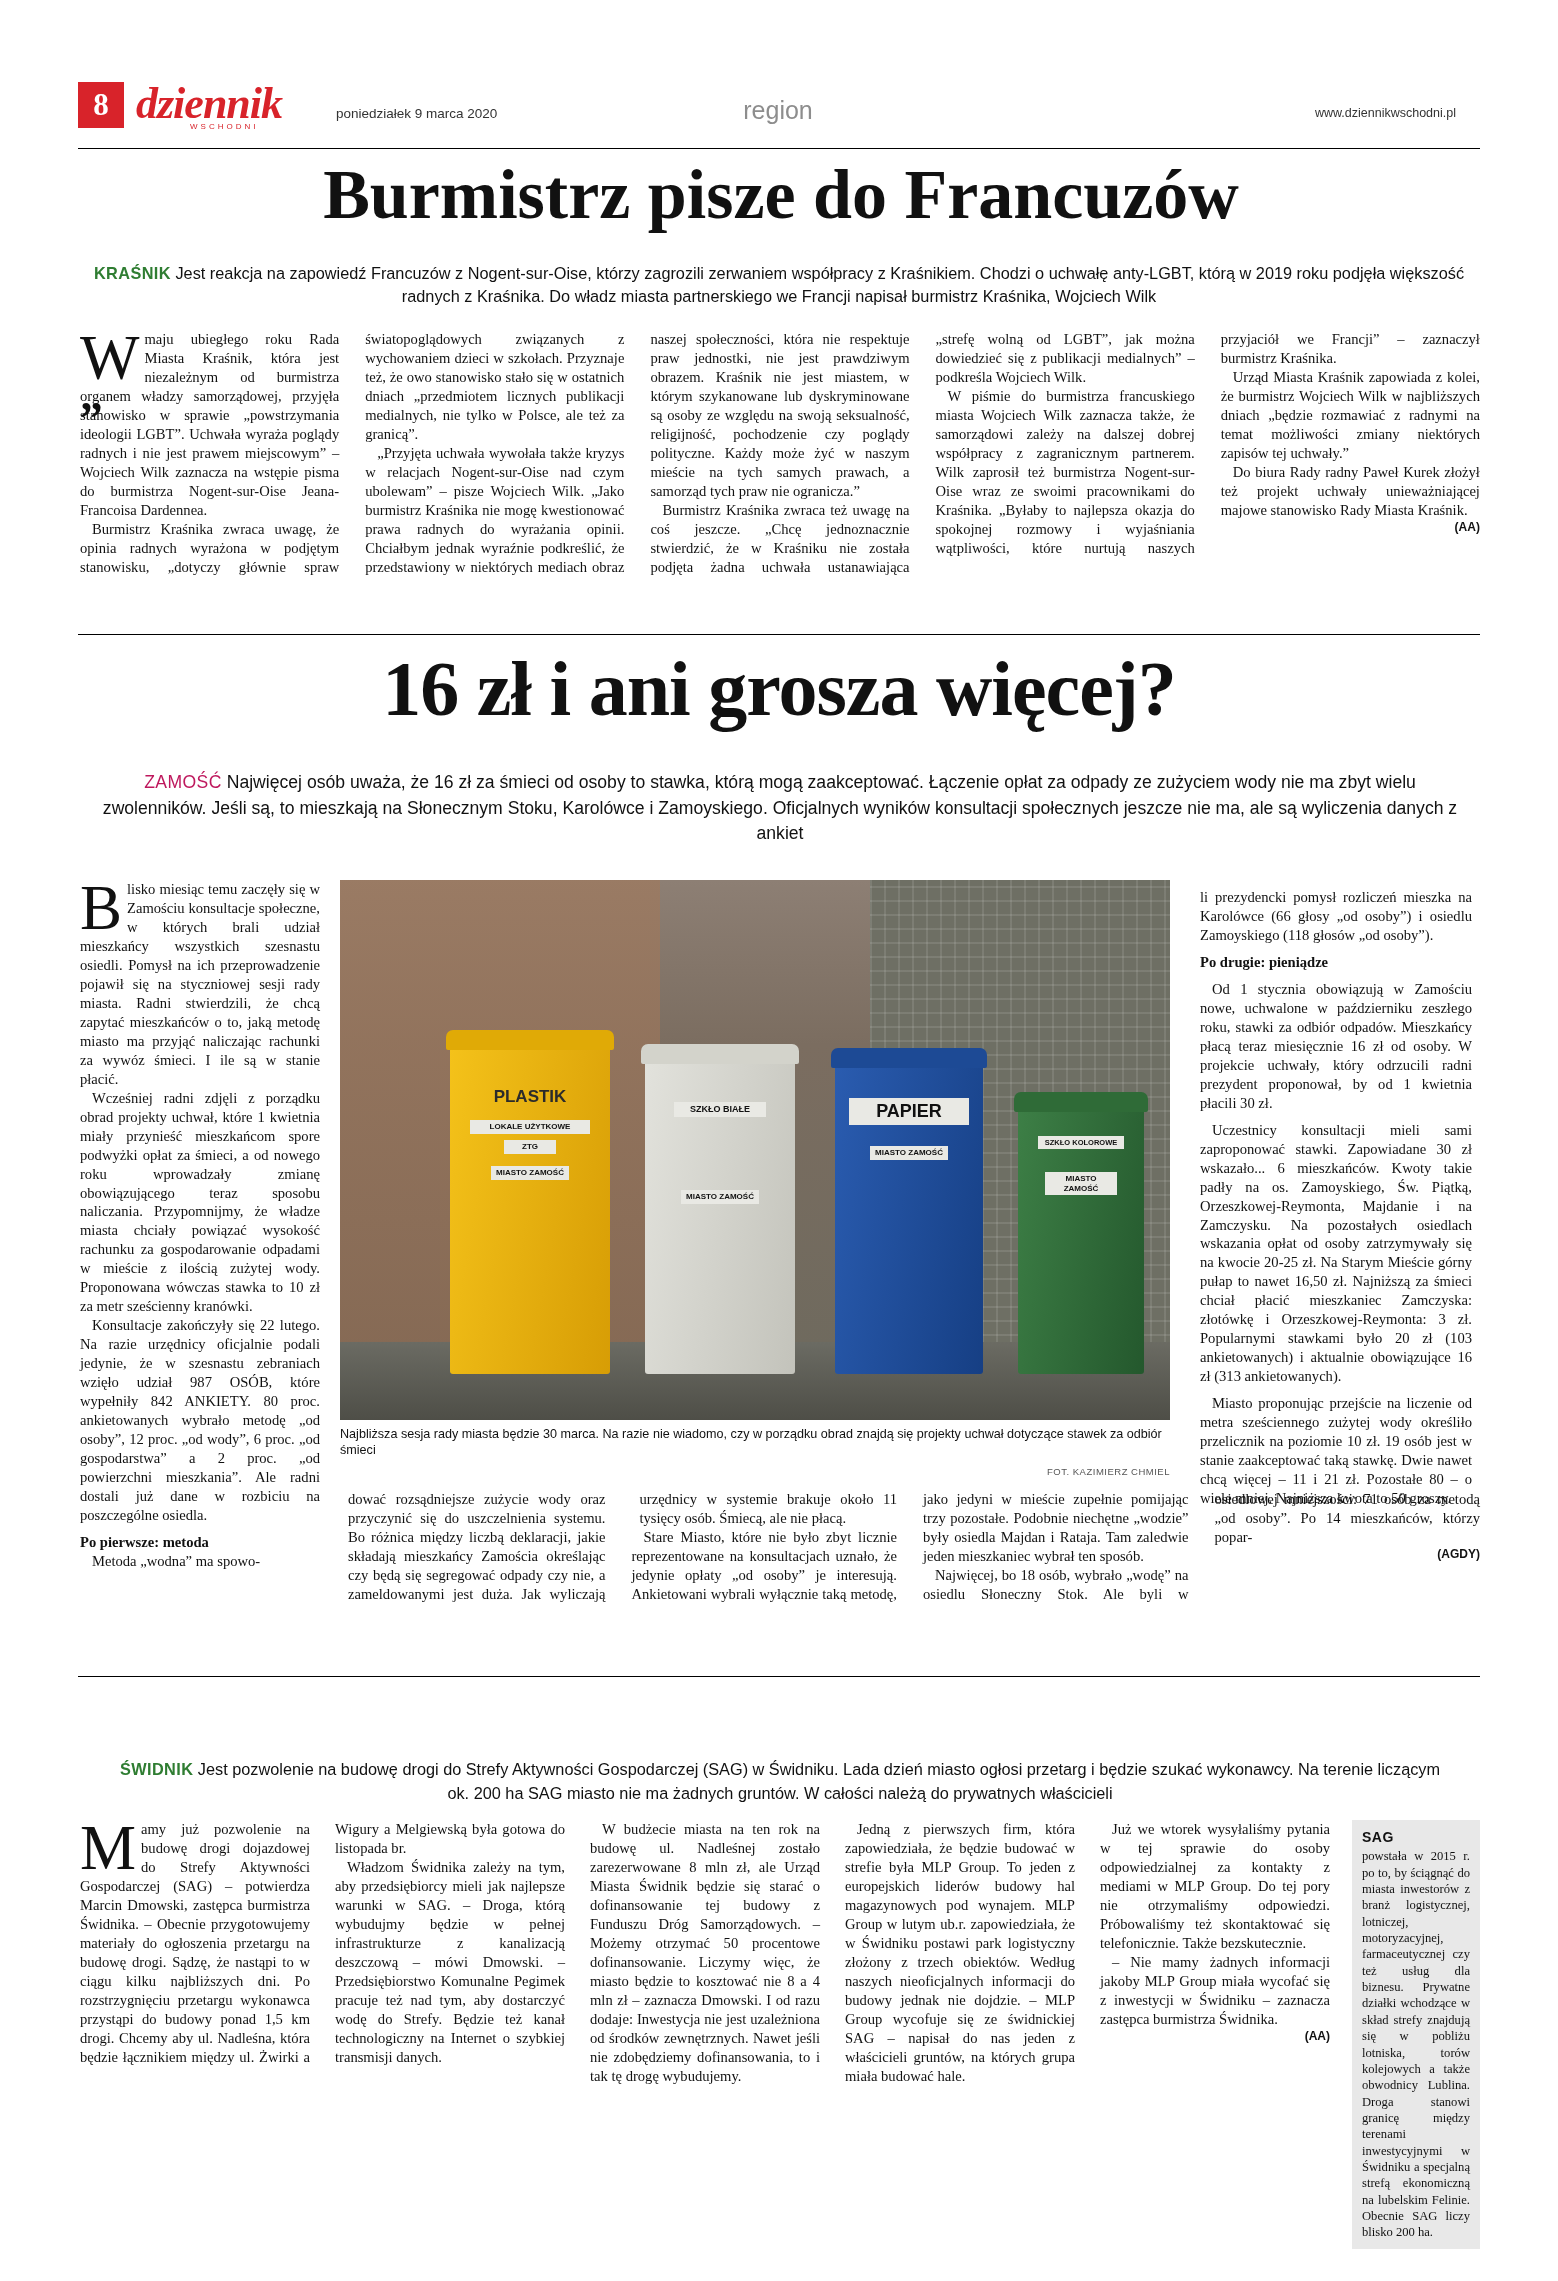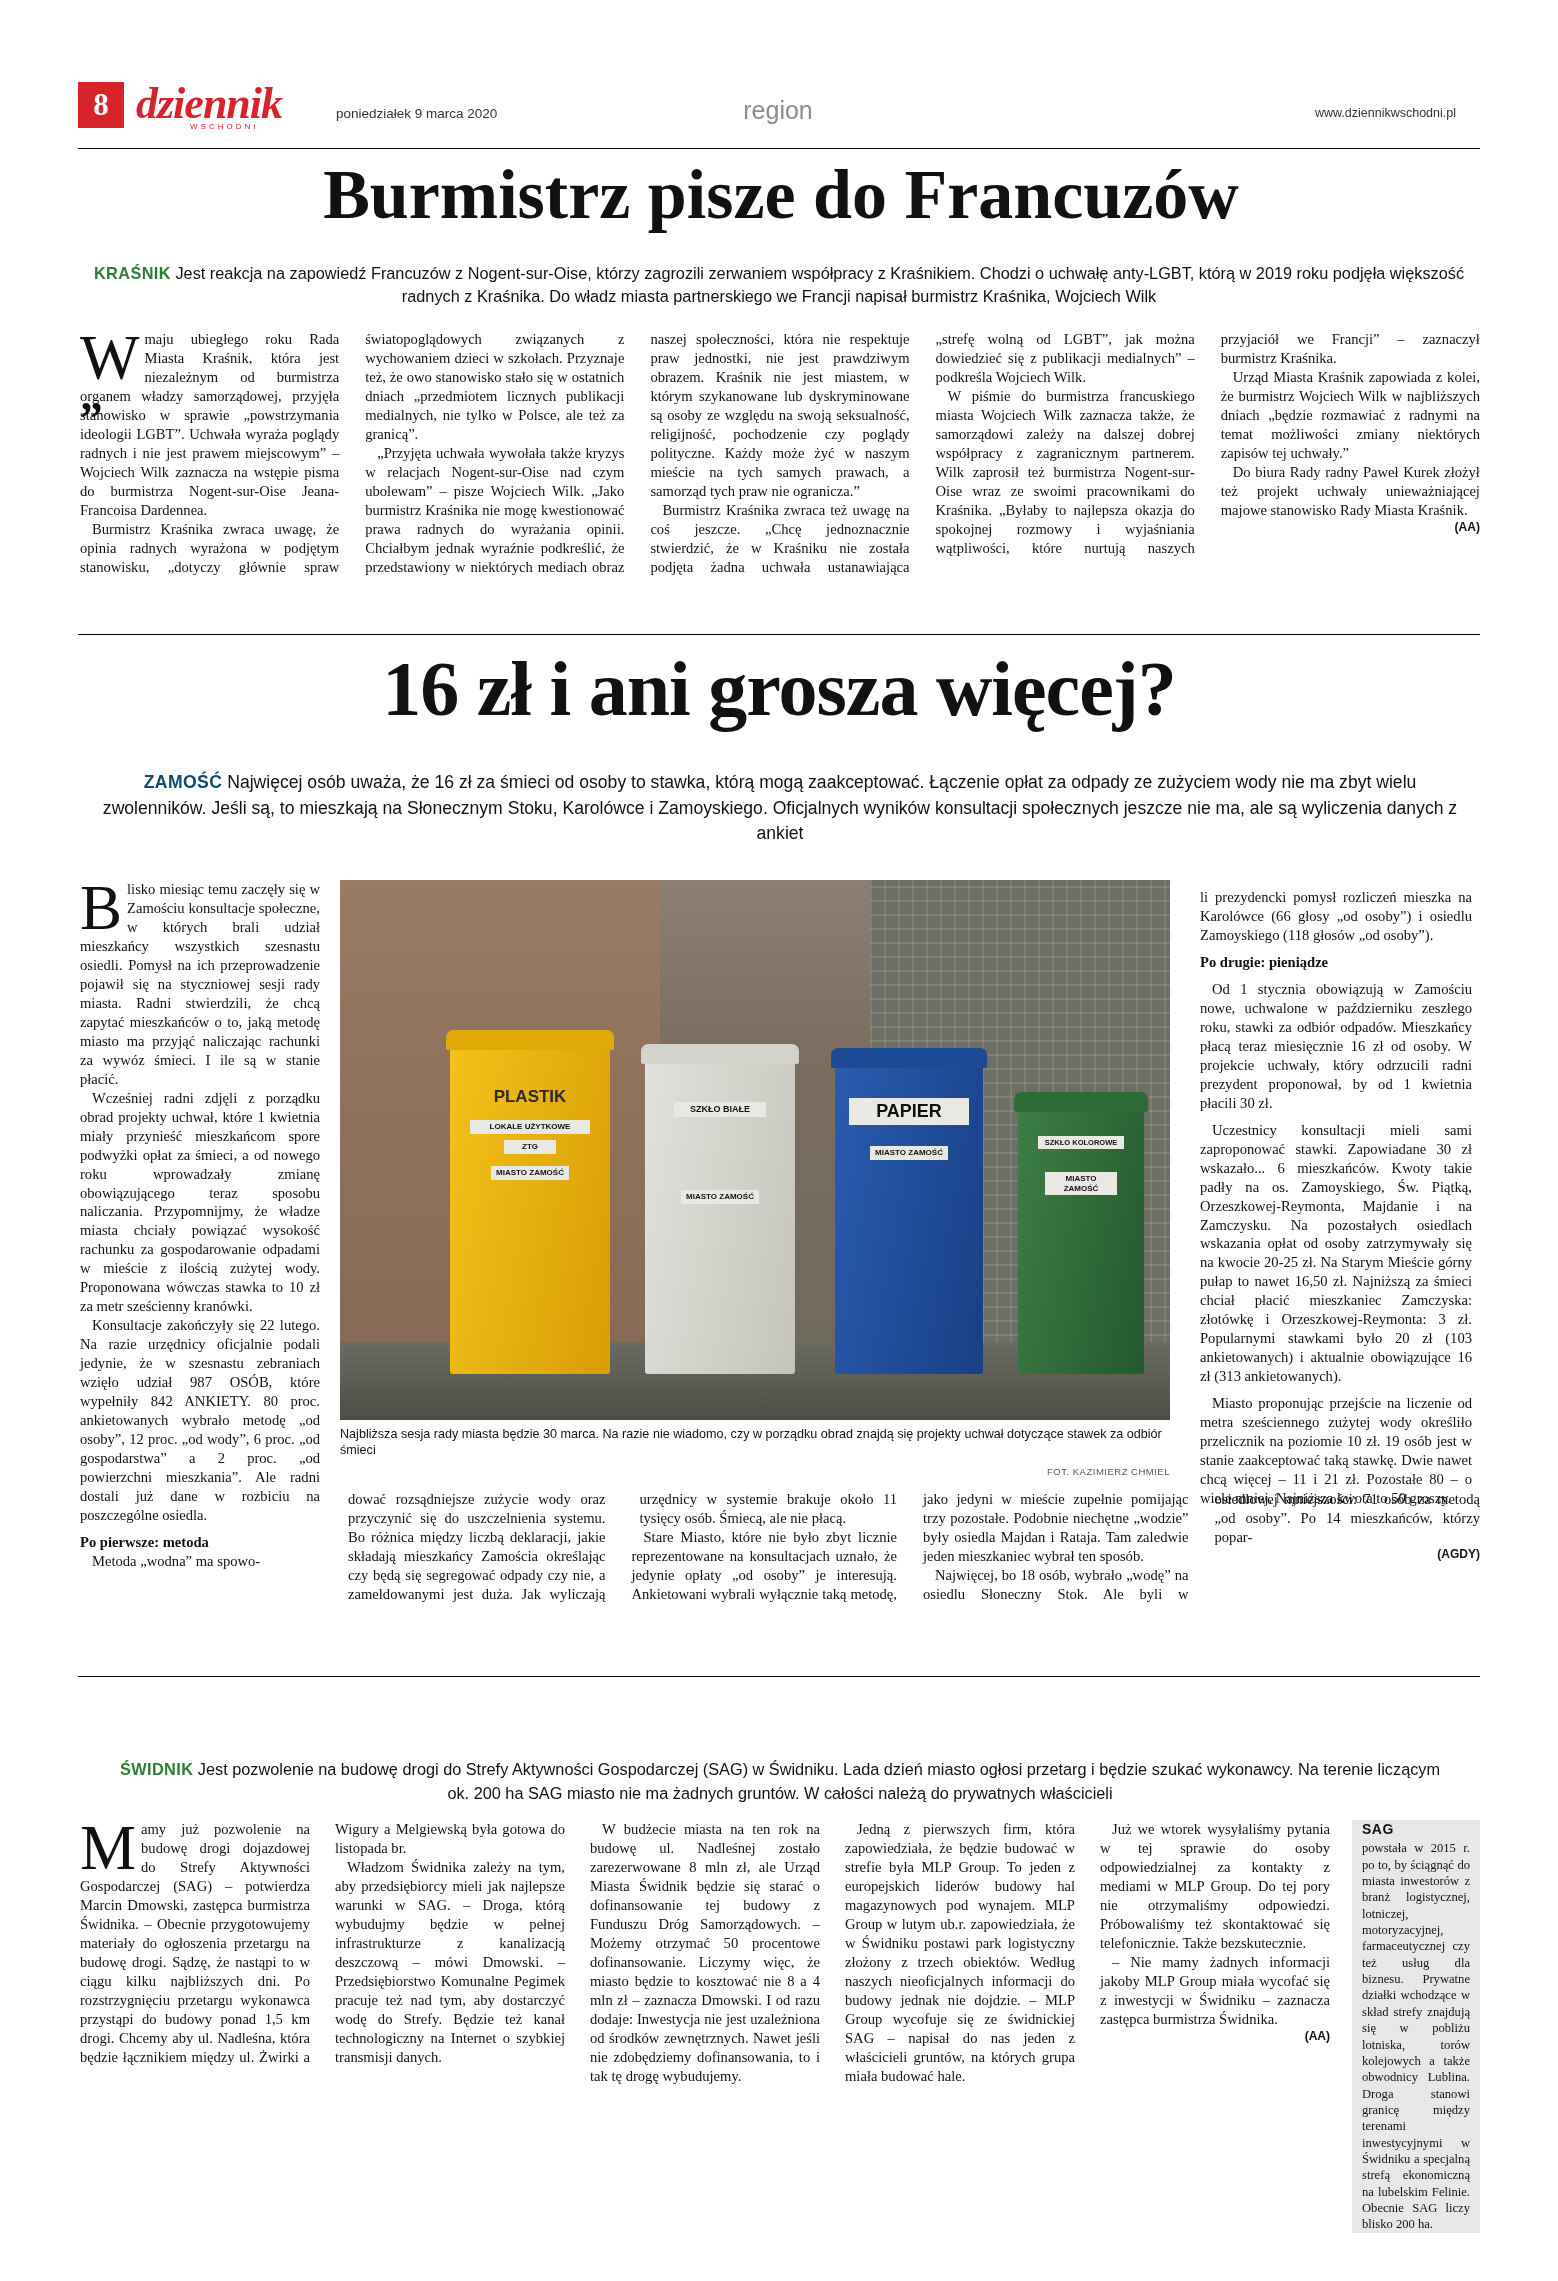--- a/index.html
+++ b/index.html
@@ -82,21 +82,21 @@
   .sig { text-align:right; font-weight:bold; font-size:12px; font-family:"Liberation Sans", sans-serif; }
 
   .rule { position:absolute; background:#000; height:1px; }
 
   
   .a2-head { position:absolute; left:78px; top:650px; width:1402px; font-size:78px; letter-spacing:-1px; }
   .a2-lead {
     position:absolute; left:100px; top:770px; width:1360px;
     font-family:"Liberation Sans", sans-serif; font-size:17.6px; line-height:1.45; text-align:center;
   }
-  .a2-lead .city { font-weight:bold; color:#0c4a6e; letter-spacing:0.4px; }
+  .a2-lead .city { font-weight:normal; color:#be185d; letter-spacing:0.4px; }
 
   .a2-colL {
     position:absolute; left:80px; top:880px; width:240px; height:560px;
     font-size:14.6px; line-height:1.3; text-align:justify;
   }
   .a2-colL p { margin:0; text-indent:12px; }
   .a2-colL p.first { text-indent:0; }
   .a2-colL .sub { font-weight:bold; margin-top:8px; text-indent:0; }
 
   .photo {
@@ -138,21 +138,21 @@
   .a3-cols {
     position:absolute; left:80px; top:1820px; width:1250px; height:410px;
     column-count:5; column-gap:25px;
     font-size:14.6px; line-height:1.3; text-align:justify;
   }
   .a3-cols p { margin:0; text-indent:12px; }
   .a3-cols p.first { text-indent:0; }
 
   .sidebox {
     position:absolute; left:1352px; top:1820px; width:128px; min-height:390px;
-    background:#e8e8e8; padding:0 10px; box-sizing:border-box;
+    background:#e8e8e8; padding:8px 10px; box-sizing:border-box;
     font-size:12.6px; line-height:1.3; text-align:justify;
   }
   .sidebox .tag {
     font-family:"Liberation Sans", sans-serif; font-weight:bold; font-size:14px;
     letter-spacing:0.5px; margin-bottom:2px;
   }
   .sidebox p { margin:0; }
 
   
   .bin { position:absolute; bottom:46px; border-radius:5px 5px 3px 3px; }

